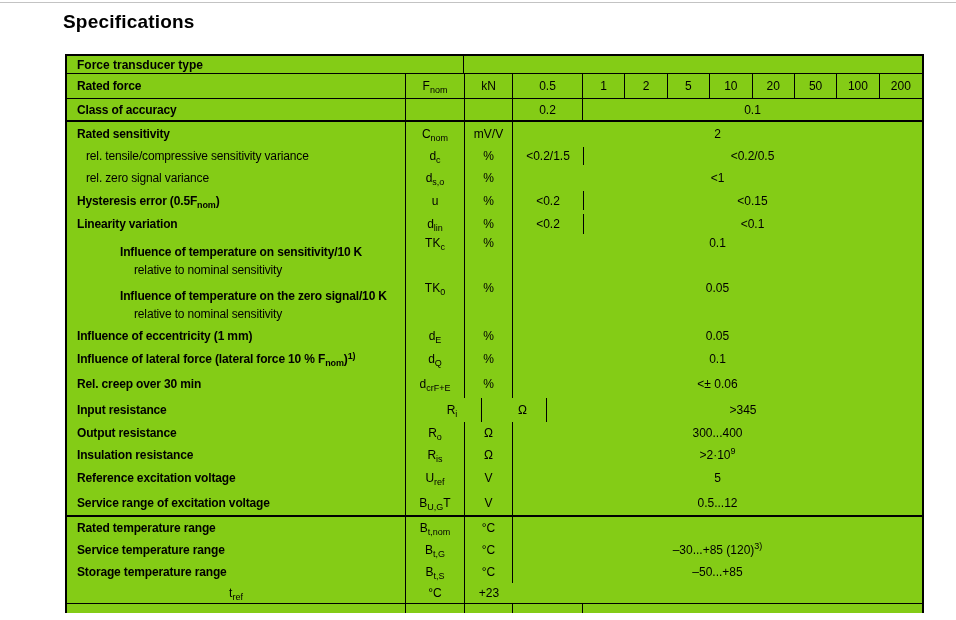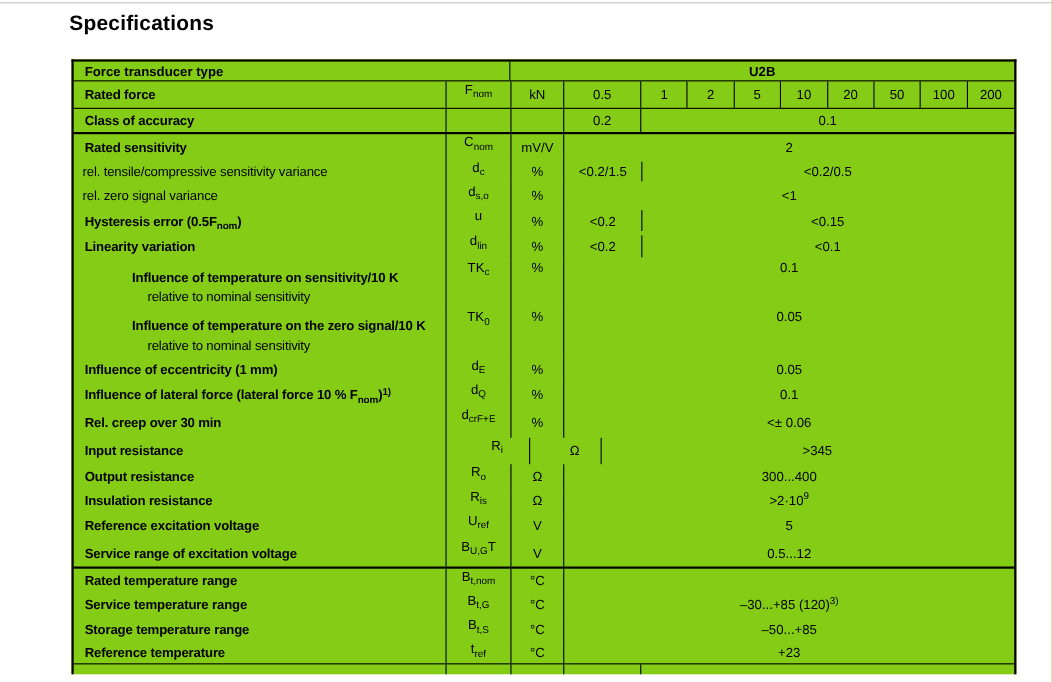--- a/index.html
+++ b/index.html
@@ -16,22 +16,22 @@
   }
   .row{display:grid;box-sizing:border-box;position:relative;grid-template-columns:339px 59px 48px 1fr;}
   .row.k-header{grid-template-columns:397px 1fr;}
   .row.k-blank{grid-template-columns:339px 59px 48px 70px 1fr;}
   .bb1{border-bottom:1px solid #000;}
   .bb2{border-bottom:2px solid #000;}
   .c{box-sizing:border-box;font-size:12px;}
   .hlc{display:flex;align-items:center;padding-left:10px;border-right:1px solid #000;font-weight:bold;}
   .hvc{display:flex;align-items:center;justify-content:center;font-weight:bold;}
   .lc{display:flex;align-items:center;padding-left:10px;border-right:1px solid #000;font-weight:bold;letter-spacing:-0.15px;white-space:nowrap;}
-  .lc.indent{padding-left:8px;font-weight:normal;}
-  .sc{display:flex;justify-content:center;border-right:1px solid #000;font-weight:normal;}
+  .lc.indent{padding-left:8px;font-weight:normal;margin-left:11px;}
+  .sc{display:flex;align-items:center;justify-content:center;border-right:1px solid #000;font-weight:normal;}
   .uc{display:flex;align-items:center;justify-content:center;border-right:1px solid #000;}
   .va{display:grid;}
   .va-multi{grid-template-columns:70px repeat(8,1fr);}
   .va-split,.va-splitfull{grid-template-columns:70px 1fr;}
   .va-span{grid-template-columns:1fr;}
   .vc{display:flex;align-items:center;justify-content:center;position:relative;box-sizing:border-box;}
   .va-multi .vc{border-right:1px solid #000;}
   .va-multi .vc:last-child{border-right:none;}
   .va-splitfull .vc:first-child{border-right:1px solid #000;}
   .vc.sd::before{content:"";position:absolute;left:-0.5px;top:7%;height:86%;width:1px;background:#000;}
@@ -54,23 +54,20 @@
 </head>
 <body>
 
 <div class="page-topline"></div>
 <div class="title">Specifications</div>
 <div class="spec-table">
     <div class="row k-header bb1" style="height: 18px;">
       <div class="c hlc">
         <span class="sg-b">Force transducer type</span>
       </div>
-      <div class="c hvc">
-        <span class="sg-b">U2B</span>
-      </div>
     </div>
     <div class="row k-multi bb1" style="height: 25px;">
       <div class="c lc">
         <span><span class="sg-b">Rated force</span></span>
       </div>
       <div class="c sc">
         <span><span>F</span><span class="sg-sub">nom</span></span>
       </div>
       <div class="c uc">kN</div>
       <div class="c va va-multi">
@@ -356,23 +353,20 @@
         <span><span>B</span><span class="sg-sub">t,S</span></span>
       </div>
       <div class="c uc">°C</div>
       <div class="c va va-span">
         <div class="vc">
           <span>–50...+85</span>
         </div>
       </div>
     </div>
     <div class="row k-span bb1" style="height: 21px;">
-      <div class="c lc">
-        <span><span class="sg-b">Reference temperature</span></span>
-      </div>
       <div class="c sc">
         <span><span>t</span><span class="sg-sub">ref</span></span>
       </div>
       <div class="c uc">°C</div>
       <div class="c va va-span">
         <div class="vc">
           <span>+23</span>
         </div>
       </div>
     </div>

